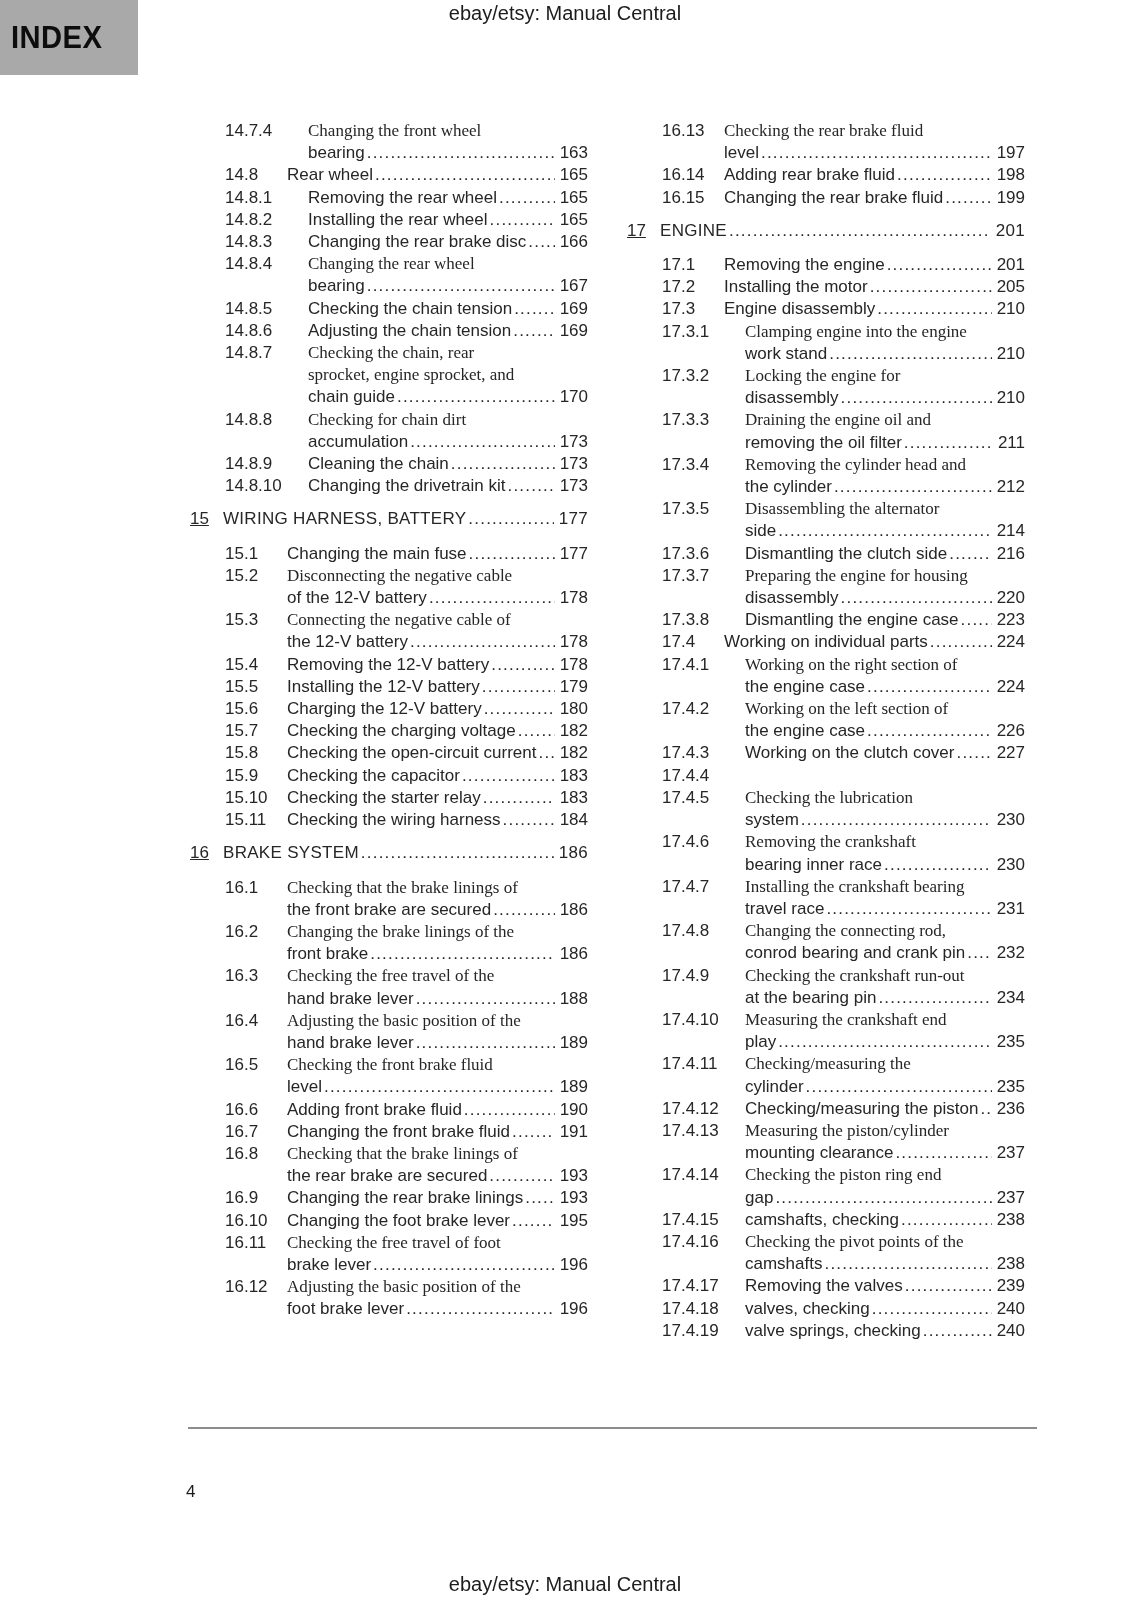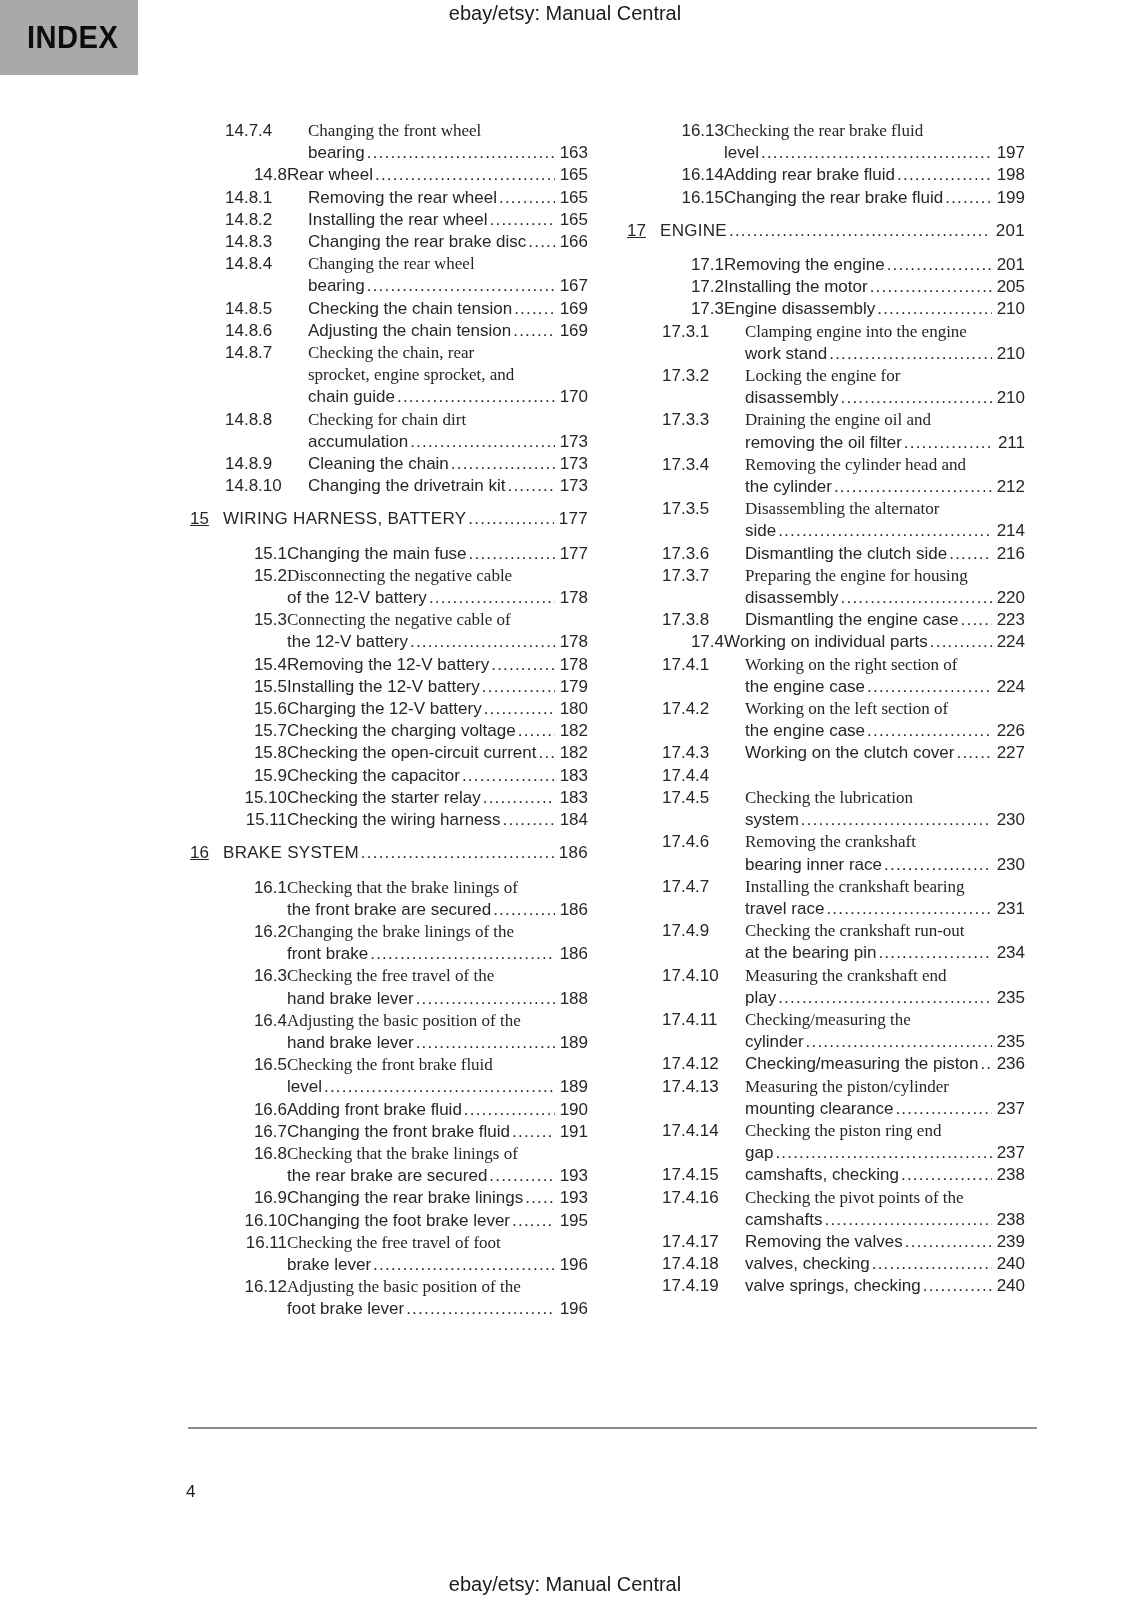--- a/index.html
+++ b/index.html
@@ -26,21 +26,21 @@
   .index-box {
     position: absolute;
     left: 0;
     top: 0;
     width: 138px;
     height: 75px;
     background: #a9a9a9;
     display: flex;
     align-items: center;
     box-sizing: border-box;
-    padding-left: 27px;
+    padding-left: 11px;
   }
   .index-box .index-label {
     font-size: 31px;
     font-weight: 700;
     color: #0d0d0d;
     letter-spacing: 0.5px;
     transform: scaleX(0.94);
     transform-origin: left center;
   }
 
@@ -59,21 +59,21 @@
     display: flex;
     font-size: 17px;
     line-height: 22.2px;
     color: #262626;
   }
   .entry .num { flex: none; }
   .entry.level-1 { margin-top: 11px; margin-bottom: 12px; }
   .entry.level-1 .num { width: 33px; text-decoration: underline; }
   .entry.level-1 .title { letter-spacing: 0.3px; }
   .entry.level-2, .entry.level-3 { padding-left: 35px; }
-  .entry.level-2 .num { width: 62px; text-align: right; }
+  .entry.level-2 .num { width: 62px; }
   .entry.level-3 .num { width: 83px; }
 
   .title { flex: 1 1 auto; min-width: 0; }
   .title .line { white-space: nowrap; overflow: hidden; font-family: Liberation Serif, serif; }
   .lline { display: flex; align-items: baseline; }
   .ltext { flex: none; white-space: pre; }
   .leader {
     flex: 1 1 auto;
     min-width: 0;
     overflow: hidden;
@@ -741,20 +741,31 @@
     <div class="title">
       <div class="line">Installing the crankshaft bearing</div>
             <div class="lline">
         <span class="ltext">travel race</span>
         <span class="leader"></span>
         <span class="pg">231</span>
       </div>
     </div>
   </div>
         <div class="entry level-3">
+    <div class="num">17.4.8</div>
+    <div class="title">
+      <div class="line">Changing the connecting rod,</div>
+            <div class="lline">
+        <span class="ltext">conrod bearing and crank pin</span>
+        <span class="leader"></span>
+        <span class="pg">232</span>
+      </div>
+    </div>
+  </div>
+        <div class="entry level-3">
     <div class="num">17.4.9</div>
     <div class="title">
       <div class="line">Checking the crankshaft run-out</div>
             <div class="lline">
         <span class="ltext">at the bearing pin</span>
         <span class="leader"></span>
         <span class="pg">234</span>
       </div>
     </div>
   </div>

